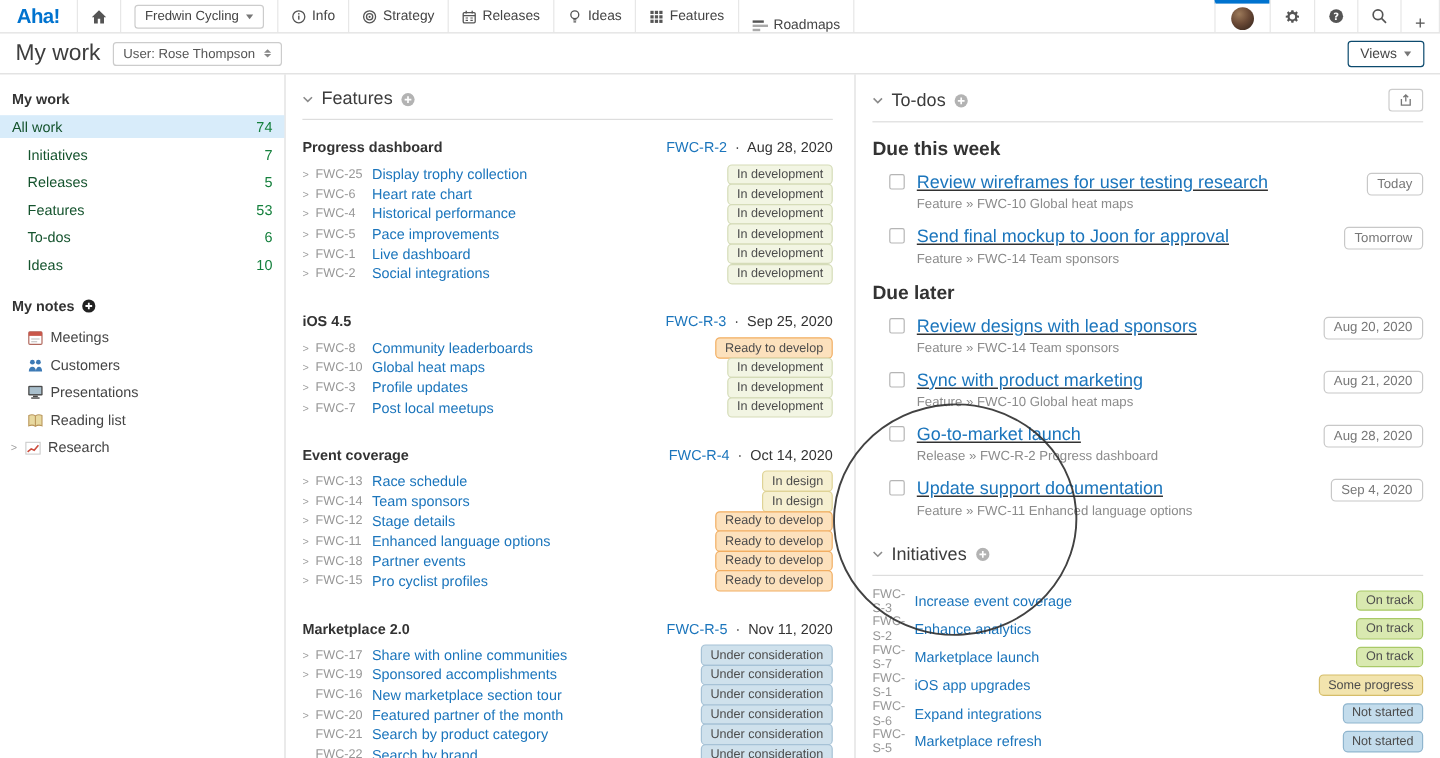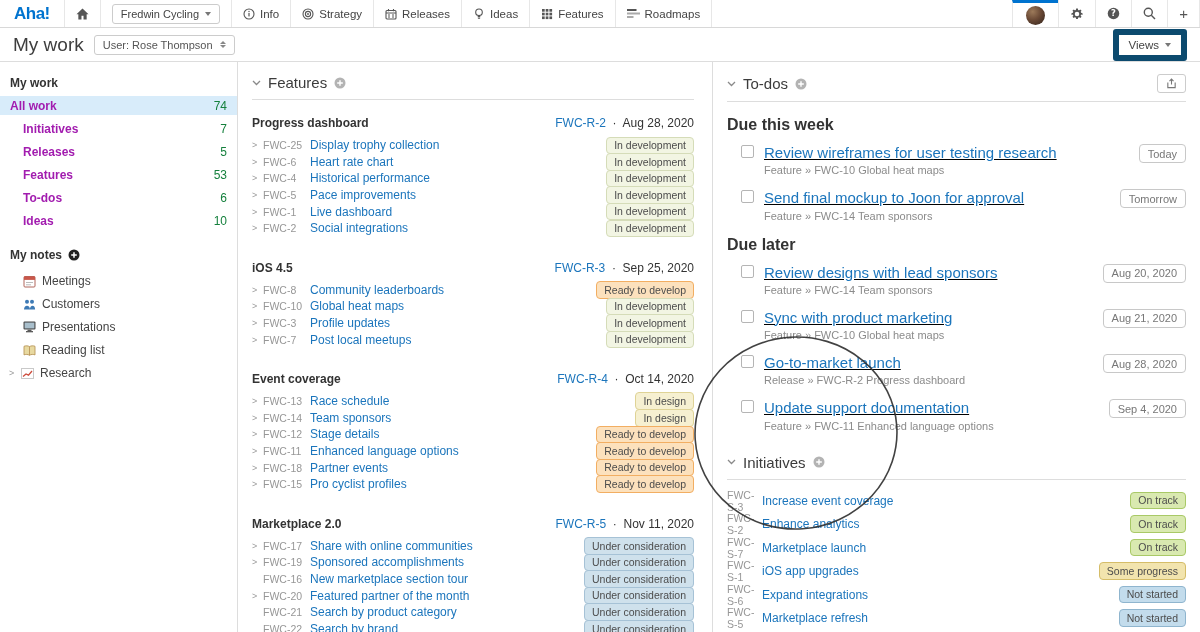--- a/index.html
+++ b/index.html
@@ -4,49 +4,49 @@
 <style>
   * { box-sizing: border-box; margin: 0; padding: 0; }
   html,body { background:#e9e9e9; }
   body { font-family: "Liberation Sans", sans-serif; }
   .app { position:relative; width:1200px; height:632px; background:#fff; overflow:hidden; }
 
   
   .topbar { display:flex; align-items:stretch; height:28px; background:#fff; border-bottom:1px solid #d8d8d8; font-size:11.5px; color:#444; }
   .brand { display:flex; align-items:center; padding:0 14px; font-size:17px; font-weight:bold; color:#0073cf; letter-spacing:-0.5px; cursor:pointer; }
   .nav-cell { display:flex; align-items:center; gap:5px; padding:0 11px; border-left:1px solid #e7e7e7; cursor:pointer; white-space:nowrap; }
-  .nav-cell:last-child { border-right:1px solid #e7e7e7; }
+  .nav-cell:last-child { border-right:1px solid #e7e7e7;align-items:flex-end; }
   .nav-items { display:flex; align-items:stretch; }
   .ws-btn { display:flex; align-items:center; gap:6px; border:1px solid #ccc; border-radius:3px; padding:3px 8px; background:#fff; font-size:11px; color:#444; }
   .caret { width:0; height:0; border-left:3.5px solid transparent; border-right:3.5px solid transparent; border-top:4px solid #777; display:inline-block; }
   .topbar-right { margin-left:auto; display:flex; align-items:stretch; }
   .avatar-cell { border-top:3px solid #0073cf; padding:0 13px; }
   .avatar { width:19px; height:19px; border-radius:50%; background:radial-gradient(circle at 35% 30%, #9c7a5a 0%, #6b4a36 45%, #2e2019 100%); display:inline-block; }
   .plus-glyph { font-size:15px; color:#555; line-height:1; }
 
   
   .page-header { display:flex; align-items:center; height:34px; padding:0 13px; border-bottom:1px solid #ddd; background:#fff; gap:10px; }
   .page-header h1 { font-size:19px; font-weight:400; color:#3e3e3e; }
   .select-btn { display:flex; align-items:center; gap:7px; border:1px solid #ccc; border-radius:3px; background:#fff; padding:3px 8px; font-size:11px; color:#555; font-family:inherit; cursor:pointer; }
   .updown { display:inline-flex; flex-direction:column; gap:1.5px; }
   .tri-up { width:0;height:0;border-left:3px solid transparent;border-right:3px solid transparent;border-bottom:3.5px solid #888; }
   .tri-down { width:0;height:0;border-left:3px solid transparent;border-right:3px solid transparent;border-top:3.5px solid #888; }
   .spacer { flex:1; }
-  .views-btn { display:flex; align-items:center; gap:6px; border:6px solid #0c4a6e; border-radius:3px; background:#fff; padding:4px 10px; font-size:11.5px; color:#444; font-family:inherit; cursor:pointer; }
+  .views-btn { display:flex; align-items:center; gap:6px; border:1px solid #0c4a6e; border-radius:3px; background:#fff; padding:4px 10px; font-size:11.5px; color:#444; font-family:inherit; cursor:pointer; }
 
   
   .content { display:flex; height:570px; }
   .sidebar { width:238px; border-right:1px solid #ddd; padding-top:10px; flex-shrink:0; font-size:12px; color:#444; }
   .col-features { width:475px; border-right:1px solid #ddd; padding:12px 18px 0 14px; flex-shrink:0; overflow:hidden; }
   .col-right { flex:1; padding:12px 14px 0 14px; overflow:hidden; }
 
   
   .side-title { font-weight:bold; color:#333; padding:4px 10px 6px; display:flex; align-items:center; gap:6px; }
   .side-row { display:flex; align-items:center; height:19px; padding:0 10px; cursor:pointer; }
-  .side-row .lbl { color:#a21caf;font-weight:bold; }
+  .side-row .lbl { color:#14532d; }
   .side-row.indent { padding-left:23px; }
   .side-row .cnt { margin-left:auto; color:#15803d; }
   .side-row.selected { background:#d8ecfa; }
   .side-row + .side-row { margin-top:4px; }
   .side-group { margin-bottom:14px; }
   .note-row { display:flex; align-items:center; gap:6px; height:20px; padding-left:23px; cursor:pointer; margin-top:3px; }
   .note-row .exp { color:#999; font-size:9px; width:8px; margin-left:-14px; margin-right:-2px; }
   .noteplus { display:inline-flex; }
 
   

